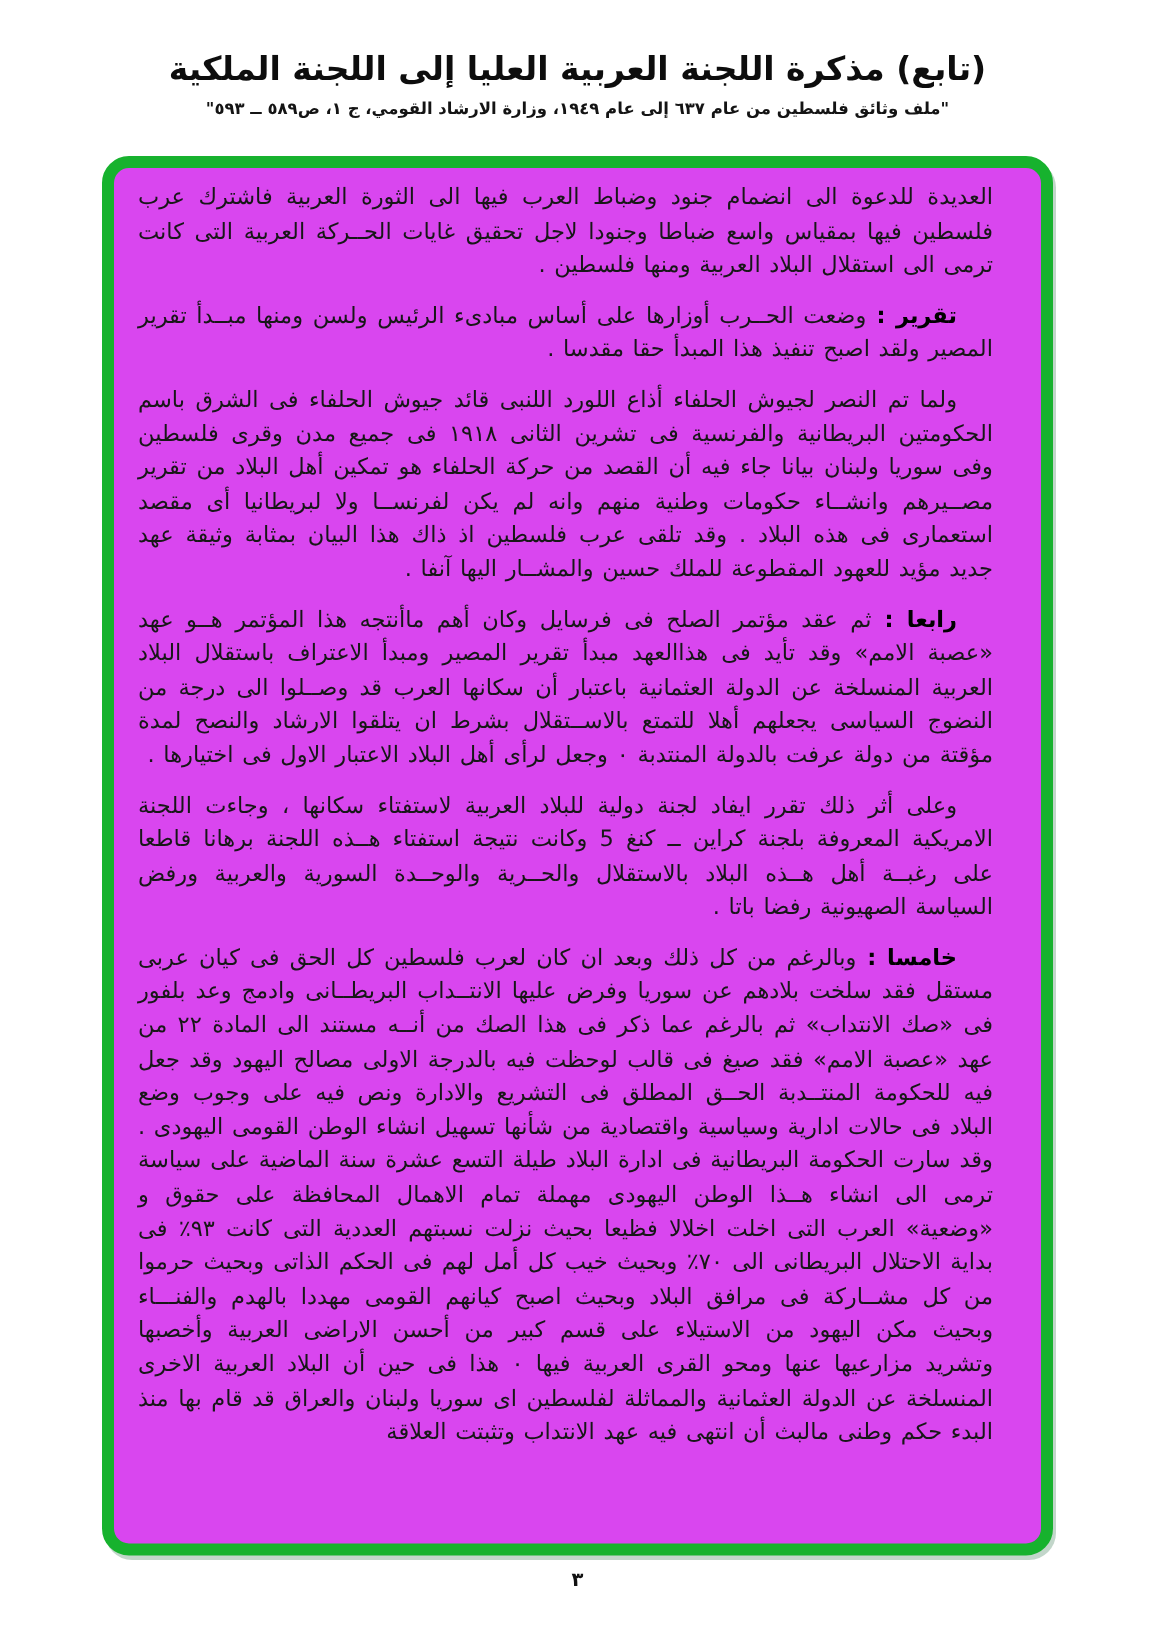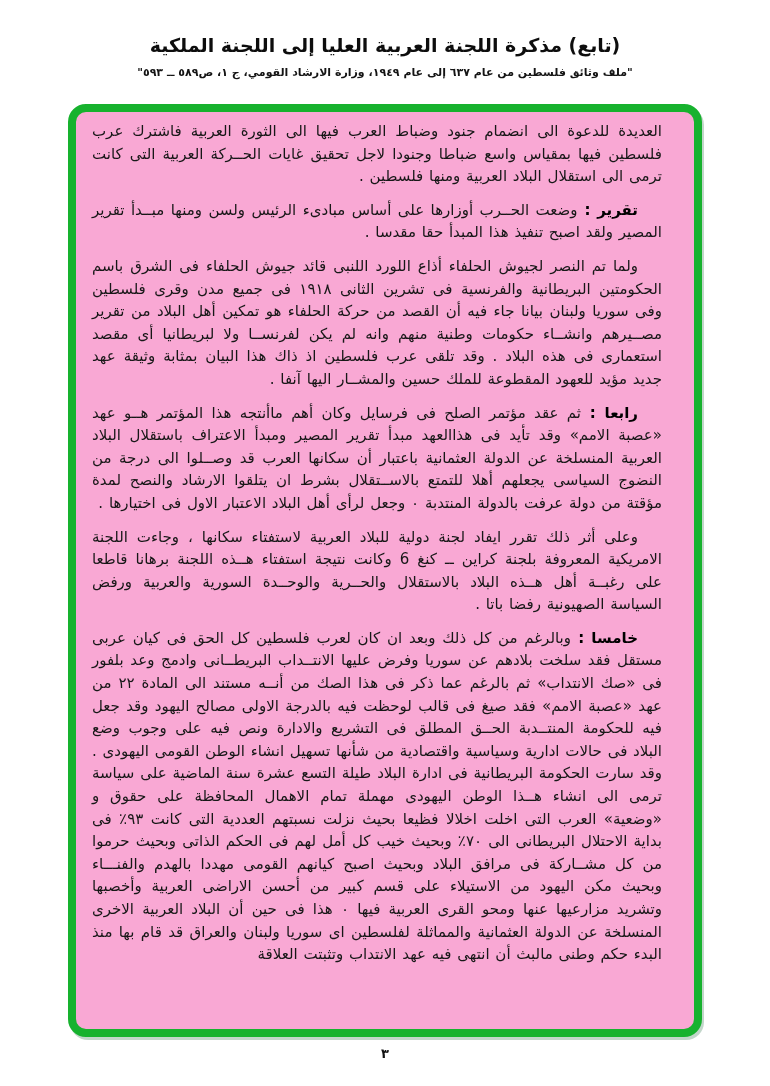--- a/index.html
+++ b/index.html
@@ -15,21 +15,21 @@
     color: #151515;
     overflow: hidden;
   }
   .page-title {
     position: absolute;
     top: 34px;
     left: 0;
     width: 100%;
     text-align: center;
     direction: rtl;
-    font-size: 19px;
+    font-size: 22px;
     font-weight: bold;
     letter-spacing: 0;
     color: #0d0d0d;
   }
   .source-citation {
     position: absolute;
     top: 66px;
     left: 0;
     width: 100%;
     text-align: center;
@@ -40,21 +40,21 @@
   }
   .content-border-box {
     position: absolute;
     left: 68px;
     top: 104px;
     width: 634px;
     height: 933px;
     box-sizing: border-box;
     border: 8px solid #17b22e;
     border-radius: 18px;
-    background: #f9a8d4;
+    background: #d946ef;
     box-shadow: 2px 3px 0 rgba(10, 90, 45, 0.25);
   }
   .document-body {
     position: absolute;
     top: 8px;
     right: 32px;
     left: 16px;
     direction: rtl;
     text-align: justify;
     font-size: 15px;
@@ -89,18 +89,18 @@
 <div class="page-title">(تابع) مذكرة اللجنة العربية العليا إلى اللجنة الملكية</div>
 
 <div class="source-citation">"ملف وثائق فلسطين من عام ٦٣٧ إلى عام ١٩٤٩، وزارة الارشاد القومي، ج ١، ص٥٨٩ ــ ٥٩٣"</div>
 
 <div class="content-border-box" style="border-color: rgb(23, 178, 46);">
   <div class="document-body">
       <p class="para">العديدة للدعوة الى انضمام جنود وضباط العرب فيها الى الثورة العربية فاشترك عرب فلسطين فيها بمقياس واسع ضباطا وجنودا لاجل تحقيق غايات الحــركة العربية التى كانت ترمى الى استقلال البلاد العربية ومنها فلسطين .</p>
       <p class="para indent"><strong>تقرير : </strong>وضعت الحــرب أوزارها على أساس مبادىء الرئيس ولسن ومنها مبــدأ تقرير المصير ولقد اصبح تنفيذ هذا المبدأ حقا مقدسا .</p>
       <p class="para indent">ولما تم النصر لجيوش الحلفاء أذاع اللورد اللنبى قائد جيوش الحلفاء فى الشرق باسم الحكومتين البريطانية والفرنسية فى تشرين الثانى ١٩١٨ فى جميع مدن وقرى فلسطين وفى سوريا ولبنان بيانا جاء فيه أن القصد من حركة الحلفاء هو تمكين أهل البلاد من تقرير مصــيرهم وانشــاء حكومات وطنية منهم وانه لم يكن لفرنســا ولا لبريطانيا أى مقصد استعمارى فى هذه البلاد . وقد تلقى عرب فلسطين اذ ذاك هذا البيان بمثابة وثيقة عهد جديد مؤيد للعهود المقطوعة للملك حسين والمشــار اليها آنفا .</p>
       <p class="para indent"><strong>رابعا : </strong>ثم عقد مؤتمر الصلح فى فرسايل وكان أهم ماأنتجه هذا المؤتمر هــو عهد «عصبة الامم» وقد تأيد فى هذاالعهد مبدأ تقرير المصير ومبدأ الاعتراف باستقلال البلاد العربية المنسلخة عن الدولة العثمانية باعتبار أن سكانها العرب قد وصــلوا الى درجة من النضوج السياسى يجعلهم أهلا للتمتع بالاســتقلال بشرط ان يتلقوا الارشاد والنصح لمدة مؤقتة من دولة عرفت بالدولة المنتدبة ٠ وجعل لرأى أهل البلاد الاعتبار الاول فى اختيارها .</p>
-      <p class="para indent">وعلى أثر ذلك تقرر ايفاد لجنة دولية للبلاد العربية لاستفتاء سكانها ، وجاءت اللجنة الامريكية المعروفة بلجنة كراين ــ كنغ 6 وكانت نتيجة استفتاء هــذه اللجنة برهانا قاطعا على رغبــة أهل هــذه البلاد بالاستقلال والحــرية والوحــدة السورية والعربية ورفض السياسة الصهيونية رفضا باتا .</p>
+      <p class="para indent">وعلى أثر ذلك تقرر ايفاد لجنة دولية للبلاد العربية لاستفتاء سكانها ، وجاءت اللجنة الامريكية المعروفة بلجنة كراين ــ كنغ 5 وكانت نتيجة استفتاء هــذه اللجنة برهانا قاطعا على رغبــة أهل هــذه البلاد بالاستقلال والحــرية والوحــدة السورية والعربية ورفض السياسة الصهيونية رفضا باتا .</p>
       <p class="para indent"><strong>خامسا : </strong>وبالرغم من كل ذلك وبعد ان كان لعرب فلسطين كل الحق فى كيان عربى مستقل فقد سلخت بلادهم عن سوريا وفرض عليها الانتــداب البريطــانى وادمج وعد بلفور فى «صك الانتداب» ثم بالرغم عما ذكر فى هذا الصك من أنــه مستند الى المادة ٢٢ من عهد «عصبة الامم» فقد صيغ فى قالب لوحظت فيه بالدرجة الاولى مصالح اليهود وقد جعل فيه للحكومة المنتــدبة الحــق المطلق فى التشريع والادارة ونص فيه على وجوب وضع البلاد فى حالات ادارية وسياسية واقتصادية من شأنها تسهيل انشاء الوطن القومى اليهودى . وقد سارت الحكومة البريطانية فى ادارة البلاد طيلة التسع عشرة سنة الماضية على سياسة ترمى الى انشاء هــذا الوطن اليهودى مهملة تمام الاهمال المحافظة على حقوق و «وضعية» العرب التى اخلت اخلالا فظيعا بحيث نزلت نسبتهم العددية التى كانت ٩٣٪ فى بداية الاحتلال البريطانى الى ٧٠٪ وبحيث خيب كل أمل لهم فى الحكم الذاتى وبحيث حرموا من كل مشــاركة فى مرافق البلاد وبحيث اصبح كيانهم القومى مهددا بالهدم والفنـــاء وبحيث مكن اليهود من الاستيلاء على قسم كبير من أحسن الاراضى العربية وأخصبها وتشريد مزارعيها عنها ومحو القرى العربية فيها ٠ هذا فى حين أن البلاد العربية الاخرى المنسلخة عن الدولة العثمانية والمماثلة لفلسطين اى سوريا ولبنان والعراق قد قام بها منذ البدء حكم وطنى مالبث أن انتهى فيه عهد الانتداب وتثبتت العلاقة</p>
     </div>
 </div>
 
 <div class="page-number">٣</div>
 
 </body></html>

